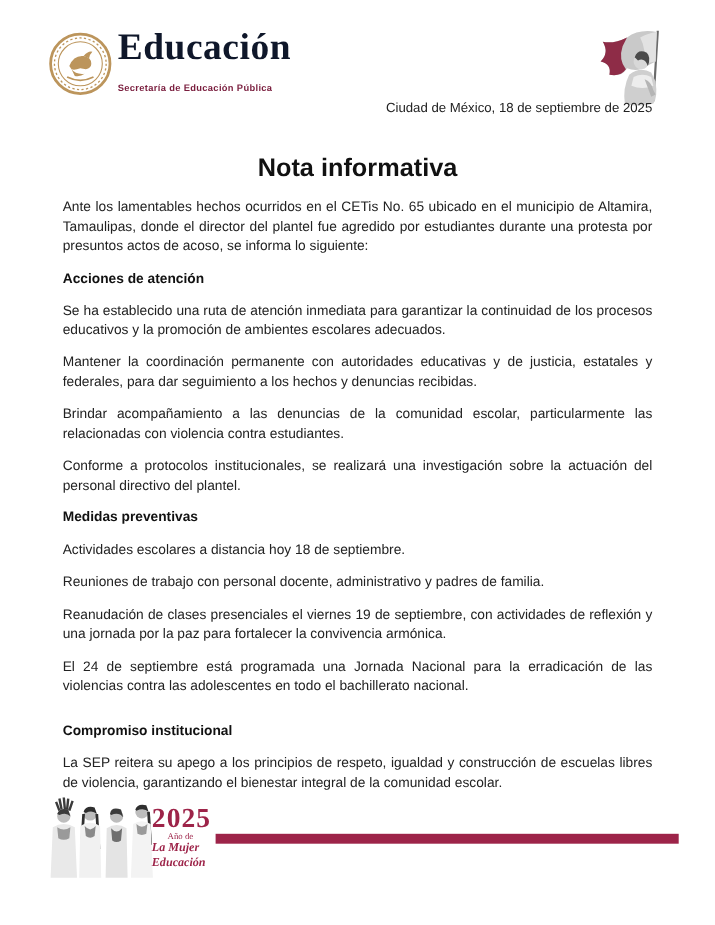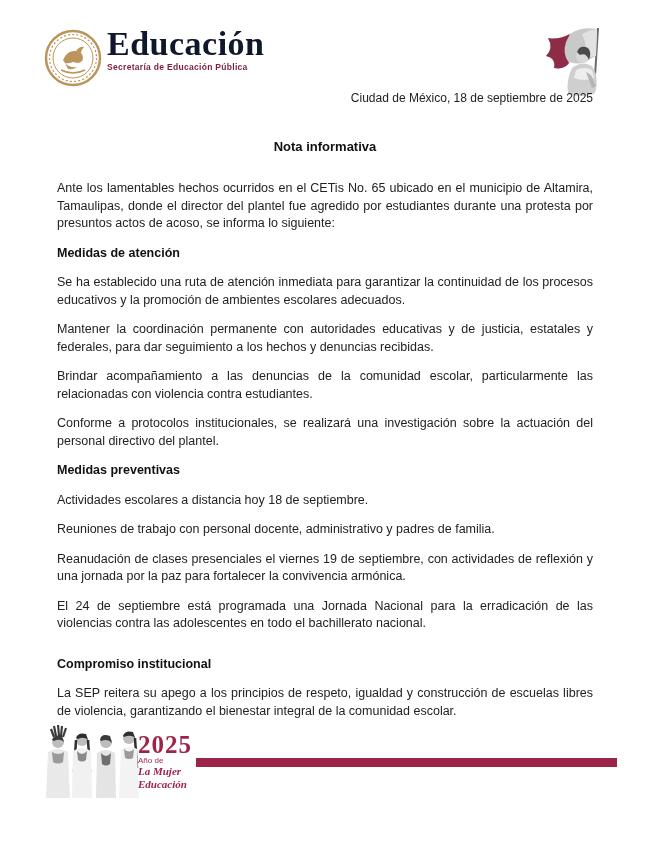--- a/index.html
+++ b/index.html
@@ -30,21 +30,21 @@
     line-height: 36px;
     color: #0f172a;
     letter-spacing: 0.5px;
   }
   .tagline {
     font-family: "Liberation Sans", sans-serif;
     font-weight: bold;
     font-size: 8.5px;
     color: #7A1E3E;
     letter-spacing: 0.3px;
-    margin-top: 0;
+    margin-top: 13px;
   }
   .flag-illustration {
     position: absolute;
     left: 536px;
     top: 22px;
     width: 90px;
     height: 78px;
   }
 
   
@@ -54,21 +54,21 @@
     right: 57px;
     font-size: 12px;
     color: #222;
   }
   .doc-title {
     position: absolute;
     top: 139px;
     left: 0;
     width: 100%;
     text-align: center;
-    font-size: 13px;
+    font-size: 23px;
     font-weight: bold;
     color: #111;
     margin: 0;
   }
 
   
   .doc-body {
     position: absolute;
     top: 180px;
     left: 57px;
@@ -106,23 +106,24 @@
     text-align: left;
   }
   .year-number {
     font-family: "Liberation Serif", "DejaVu Serif", serif;
     font-weight: bold;
     font-size: 25px;
     line-height: 24px;
     letter-spacing: 1px;
   }
   .year-prefix {
-    font-family: Liberation Sans, sans-serif;
+    font-family: Liberation Serif, serif;
     font-size: 8px;
     line-height: 8px;
+    text-align: center;
     width: 52px;
   }
   .theme-line {
     font-family: "Liberation Serif", "DejaVu Serif", serif;
     font-weight: bold;
     font-size: 11px;
     line-height: 13px;
     font-style: italic;
   }
   .footer-bar {
@@ -166,21 +167,21 @@
     <path d="M40 48 Q48 44 56 48 L58 56 Q48 60 38 56 Z" fill="#ededed"></path>
     <path d="M50 50 Q56 52 58 60 L60 64 L56 66 Z" fill="#b5b5b5"></path>
   </svg>
 
   <div class="date-line">Ciudad de México, 18 de septiembre de 2025</div>
 
   <h1 class="doc-title">Nota informativa</h1>
 
   <div class="doc-body">
       <div class="paragraph">Ante los lamentables hechos ocurridos en el CETis No. 65 ubicado en el municipio de Altamira, Tamaulipas, donde el director del plantel fue agredido por estudiantes durante una protesta por presuntos actos de acoso, se informa lo siguiente:</div>
-      <h2 class="heading">Medidas de atención</h2>
+      <h2 class="heading">Acciones de atención</h2>
       <div class="paragraph">Se ha establecido una ruta de atención inmediata para garantizar la continuidad de los procesos educativos y la promoción de ambientes escolares adecuados.</div>
       <div class="paragraph">Mantener la coordinación permanente con autoridades educativas y de justicia, estatales y federales, para dar seguimiento a los hechos y denuncias recibidas.</div>
       <div class="paragraph">Brindar acompañamiento a las denuncias de la comunidad escolar, particularmente las relacionadas con violencia contra estudiantes.</div>
       <div class="paragraph">Conforme a protocolos institucionales, se realizará una investigación sobre la actuación del personal directivo del plantel.</div>
       <h2 class="heading">Medidas preventivas</h2>
       <div class="paragraph">Actividades escolares a distancia hoy 18 de septiembre.</div>
       <div class="paragraph">Reuniones de trabajo con personal docente, administrativo y padres de familia.</div>
       <div class="paragraph">Reanudación de clases presenciales el viernes 19 de septiembre, con actividades de reflexión y una jornada por la paz para fortalecer la convivencia armónica.</div>
       <div class="paragraph">El 24 de septiembre está programada una Jornada Nacional para la erradicación de las violencias contra las adolescentes en todo el bachillerato nacional.</div>
       <div class="spacer"></div>

